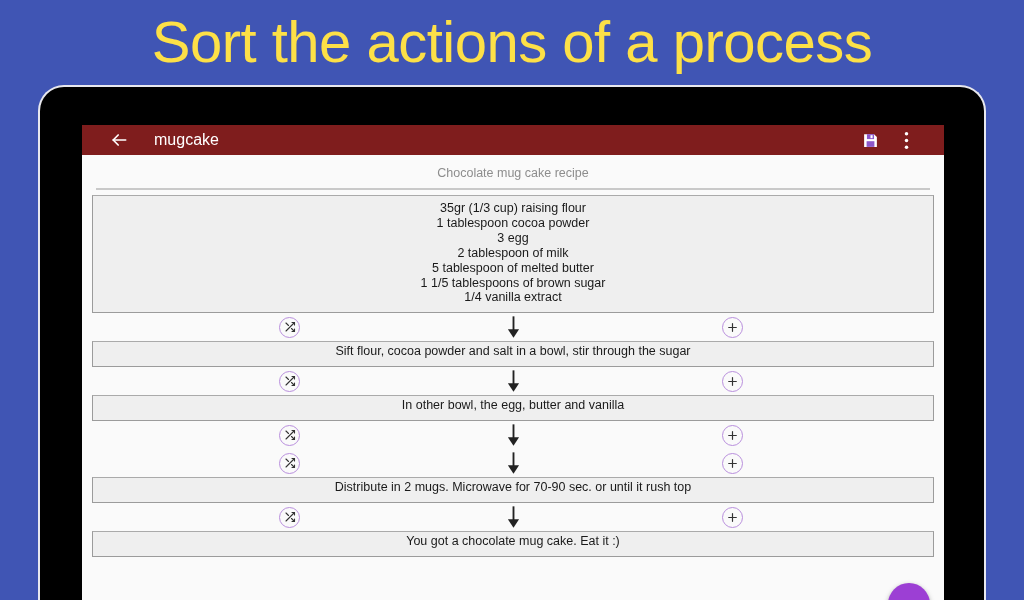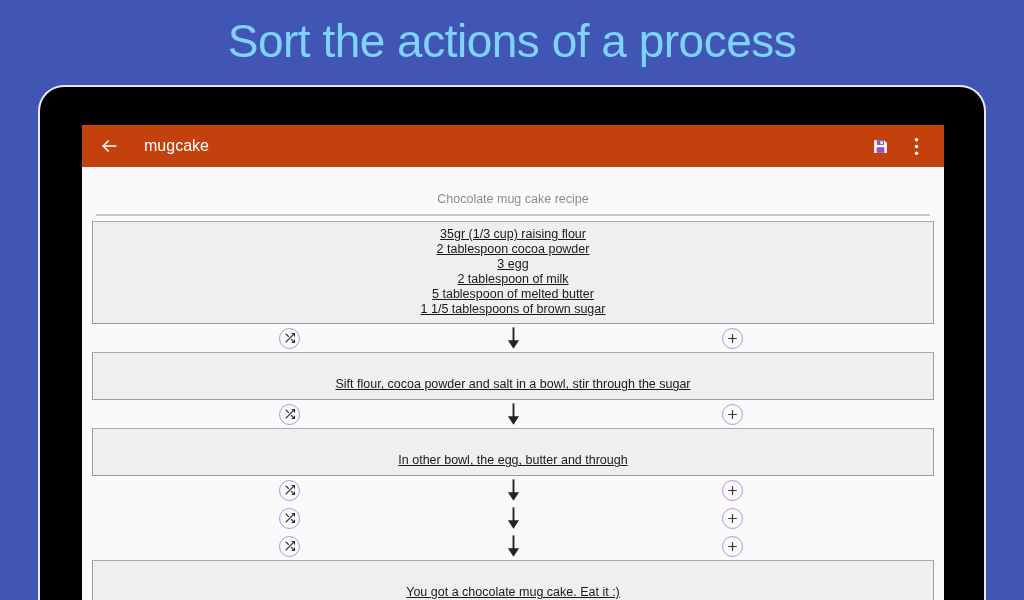--- a/index.html
+++ b/index.html
@@ -19,22 +19,22 @@
   
   .headline {
     position: absolute;
     top: 0;
     left: 0;
     width: 1024px;
     height: 82px;
     display: flex;
     align-items: center;
     justify-content: center;
-    color: #7dd3fc;
-    font-size: 46px;
+    color: #fde047;
+    font-size: 58px;
     font-weight: 400;
     letter-spacing: -0.5px;
     white-space: nowrap;
   }
 
   
   .device-frame {
     position: absolute;
     left: 38px;
     top: 85px;
@@ -50,25 +50,25 @@
   .device-screen {
     position: relative;
     width: 862px;
     height: 520px;
     background: #fafafa;
     overflow: hidden;
   }
 
   
   .appbar {
-    height: 42px;
-    background: #c2410c;
-    display: flex;
-    align-items: center;
-    padding: 0 14px;
+    height: 30px;
+    background: #7f1d1d;
+    display: flex;
+    align-items: center;
+    padding: 0 24px;
     color: #ffffff;
   }
 
   .appbar-back {
     width: 26px;
     height: 26px;
     display: flex;
     align-items: center;
     justify-content: center;
     cursor: pointer;
@@ -99,46 +99,44 @@
     padding: 0 10px;
     height: 478px;
     position: relative;
   }
 
   .recipe-title {
     text-align: center;
     font-size: 12.5px;
     color: #8d8d8d;
     padding: 11px 0 8px 0;
-    margin-top: 14px;
   }
 
   .divider {
     height: 2px;
     background: #c9c9c9;
     margin: 0 4px 5px 4px;
   }
 
   .card {
     background: #efefef;
     border: 1px solid #9b9b9b;
     border-top-color: #aaaaaa;
     text-align: center;
     font-size: 12.5px;
     color: #1a1a1a;
     line-height: 14.9px;
     padding: 4px 6px 5px 6px;
-    text-decoration: underline;
   }
 
   .ingredients-card { padding: 5px 6px 7px 6px; }
 
   .ingredient-line { display: block; }
 
-  .step-card { padding: 24px 6px 7px 6px; }
+  .step-card { padding: 2px 6px 7px 6px; }
 
   
   .action-row {
     height: 28px;
     display: flex;
     align-items: center;
     position: relative;
     background: #fafafa;
   }
 
@@ -218,25 +216,26 @@
       </div>
     </div>
 
     <div class="content">
 
       <div class="recipe-title">Chocolate mug cake recipe</div>
       <div class="divider"></div>
 
       <div class="card ingredients-card">
         <span class="ingredient-line">35gr (1/3 cup) raising flour</span>
-        <span class="ingredient-line">2 tablespoon cocoa powder</span>
+        <span class="ingredient-line">1 tablespoon cocoa powder</span>
         <span class="ingredient-line">3 egg</span>
         <span class="ingredient-line">2 tablespoon of milk</span>
         <span class="ingredient-line">5 tablespoon of melted butter</span>
         <span class="ingredient-line">1 1/5 tablespoons of brown sugar</span>
+        <span class="ingredient-line">1/4 vanilla extract</span>
       </div>
 
       <div class="action-row">
         <div class="circle-btn shuffle">
           <svg width="12" height="12" viewBox="0 0 24 24" fill="none" stroke="#333333" stroke-width="2.2" stroke-linecap="round" stroke-linejoin="round">
             <polyline points="16,3 21,3 21,8"></polyline>
             <line x1="4" y1="20" x2="21" y2="3"></line>
             <polyline points="21,16 21,21 16,21"></polyline>
             <line x1="15" y1="15" x2="21" y2="21"></line>
             <line x1="4" y1="4" x2="9" y2="9"></line>
@@ -275,71 +274,72 @@
           </svg>
         </div>
         <div class="circle-btn plus">
           <svg width="13" height="13" viewBox="0 0 24 24" fill="none" stroke="#333333" stroke-width="2.2" stroke-linecap="round">
             <line x1="12" y1="5" x2="12" y2="19"></line>
             <line x1="5" y1="12" x2="19" y2="12"></line>
           </svg>
         </div>
       </div>
 
-      <div class="card step-card">In other bowl, the egg, butter and through</div>
-
-      <div class="action-row">
-        <div class="circle-btn shuffle">
-          <svg width="12" height="12" viewBox="0 0 24 24" fill="none" stroke="#333333" stroke-width="2.2" stroke-linecap="round" stroke-linejoin="round">
-            <polyline points="16,3 21,3 21,8"></polyline>
-            <line x1="4" y1="20" x2="21" y2="3"></line>
-            <polyline points="21,16 21,21 16,21"></polyline>
-            <line x1="15" y1="15" x2="21" y2="21"></line>
-            <line x1="4" y1="4" x2="9" y2="9"></line>
-          </svg>
-        </div>
-        <div class="arrow-down">
-          <svg width="13" height="23" viewBox="0 0 14 24" fill="#222222">
-            <rect x="6" y="0" width="2" height="16"></rect>
-            <polygon points="1,14 13,14 7,23"></polygon>
-          </svg>
-        </div>
-        <div class="circle-btn plus">
-          <svg width="13" height="13" viewBox="0 0 24 24" fill="none" stroke="#333333" stroke-width="2.2" stroke-linecap="round">
-            <line x1="12" y1="5" x2="12" y2="19"></line>
-            <line x1="5" y1="12" x2="19" y2="12"></line>
-          </svg>
-        </div>
-      </div>
-
-
-      <div class="action-row">
-        <div class="circle-btn shuffle">
-          <svg width="12" height="12" viewBox="0 0 24 24" fill="none" stroke="#333333" stroke-width="2.2" stroke-linecap="round" stroke-linejoin="round">
-            <polyline points="16,3 21,3 21,8"></polyline>
-            <line x1="4" y1="20" x2="21" y2="3"></line>
-            <polyline points="21,16 21,21 16,21"></polyline>
-            <line x1="15" y1="15" x2="21" y2="21"></line>
-            <line x1="4" y1="4" x2="9" y2="9"></line>
-          </svg>
-        </div>
-        <div class="arrow-down">
-          <svg width="13" height="23" viewBox="0 0 14 24" fill="#222222">
-            <rect x="6" y="0" width="2" height="16"></rect>
-            <polygon points="1,14 13,14 7,23"></polygon>
-          </svg>
-        </div>
-        <div class="circle-btn plus">
-          <svg width="13" height="13" viewBox="0 0 24 24" fill="none" stroke="#333333" stroke-width="2.2" stroke-linecap="round">
-            <line x1="12" y1="5" x2="12" y2="19"></line>
-            <line x1="5" y1="12" x2="19" y2="12"></line>
-          </svg>
-        </div>
-      </div>
-
+      <div class="card step-card">In other bowl, the egg, butter and vanilla</div>
+
+      <div class="action-row">
+        <div class="circle-btn shuffle">
+          <svg width="12" height="12" viewBox="0 0 24 24" fill="none" stroke="#333333" stroke-width="2.2" stroke-linecap="round" stroke-linejoin="round">
+            <polyline points="16,3 21,3 21,8"></polyline>
+            <line x1="4" y1="20" x2="21" y2="3"></line>
+            <polyline points="21,16 21,21 16,21"></polyline>
+            <line x1="15" y1="15" x2="21" y2="21"></line>
+            <line x1="4" y1="4" x2="9" y2="9"></line>
+          </svg>
+        </div>
+        <div class="arrow-down">
+          <svg width="13" height="23" viewBox="0 0 14 24" fill="#222222">
+            <rect x="6" y="0" width="2" height="16"></rect>
+            <polygon points="1,14 13,14 7,23"></polygon>
+          </svg>
+        </div>
+        <div class="circle-btn plus">
+          <svg width="13" height="13" viewBox="0 0 24 24" fill="none" stroke="#333333" stroke-width="2.2" stroke-linecap="round">
+            <line x1="12" y1="5" x2="12" y2="19"></line>
+            <line x1="5" y1="12" x2="19" y2="12"></line>
+          </svg>
+        </div>
+      </div>
+
+
+      <div class="action-row">
+        <div class="circle-btn shuffle">
+          <svg width="12" height="12" viewBox="0 0 24 24" fill="none" stroke="#333333" stroke-width="2.2" stroke-linecap="round" stroke-linejoin="round">
+            <polyline points="16,3 21,3 21,8"></polyline>
+            <line x1="4" y1="20" x2="21" y2="3"></line>
+            <polyline points="21,16 21,21 16,21"></polyline>
+            <line x1="15" y1="15" x2="21" y2="21"></line>
+            <line x1="4" y1="4" x2="9" y2="9"></line>
+          </svg>
+        </div>
+        <div class="arrow-down">
+          <svg width="13" height="23" viewBox="0 0 14 24" fill="#222222">
+            <rect x="6" y="0" width="2" height="16"></rect>
+            <polygon points="1,14 13,14 7,23"></polygon>
+          </svg>
+        </div>
+        <div class="circle-btn plus">
+          <svg width="13" height="13" viewBox="0 0 24 24" fill="none" stroke="#333333" stroke-width="2.2" stroke-linecap="round">
+            <line x1="12" y1="5" x2="12" y2="19"></line>
+            <line x1="5" y1="12" x2="19" y2="12"></line>
+          </svg>
+        </div>
+      </div>
+
+      <div class="card step-card">Distribute in 2 mugs. Microwave for 70-90 sec. or until it rush top</div>
 
       <div class="action-row">
         <div class="circle-btn shuffle">
           <svg width="12" height="12" viewBox="0 0 24 24" fill="none" stroke="#333333" stroke-width="2.2" stroke-linecap="round" stroke-linejoin="round">
             <polyline points="16,3 21,3 21,8"></polyline>
             <line x1="4" y1="20" x2="21" y2="3"></line>
             <polyline points="21,16 21,21 16,21"></polyline>
             <line x1="15" y1="15" x2="21" y2="21"></line>
             <line x1="4" y1="4" x2="9" y2="9"></line>
           </svg>

